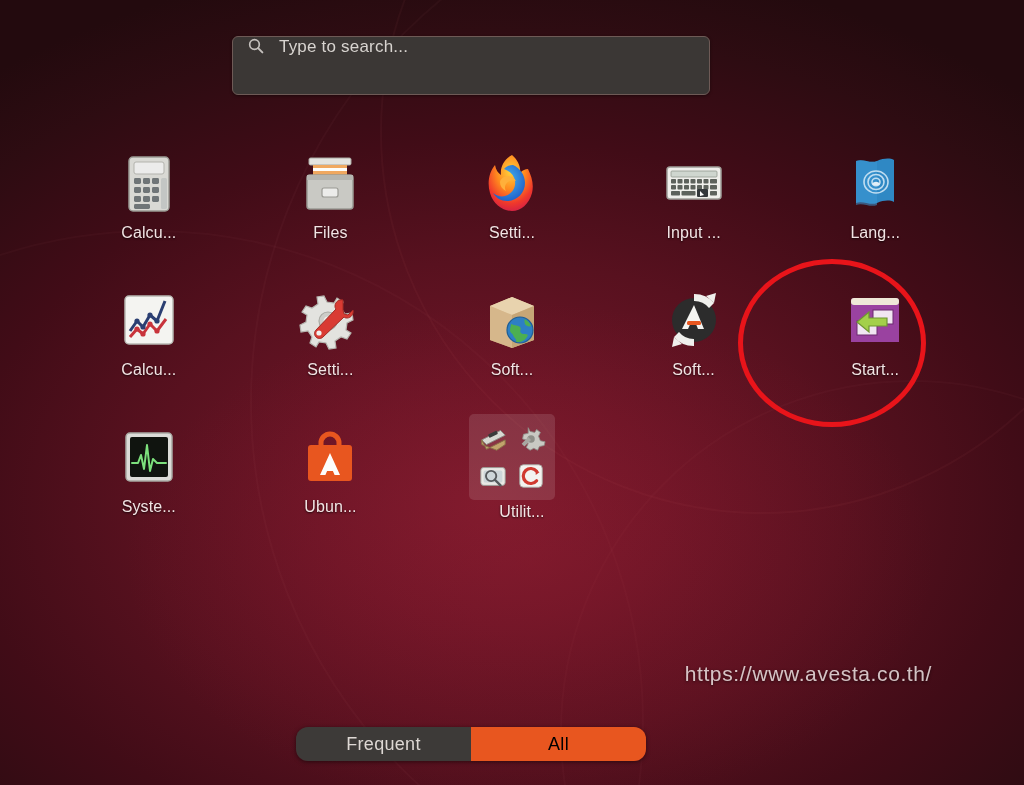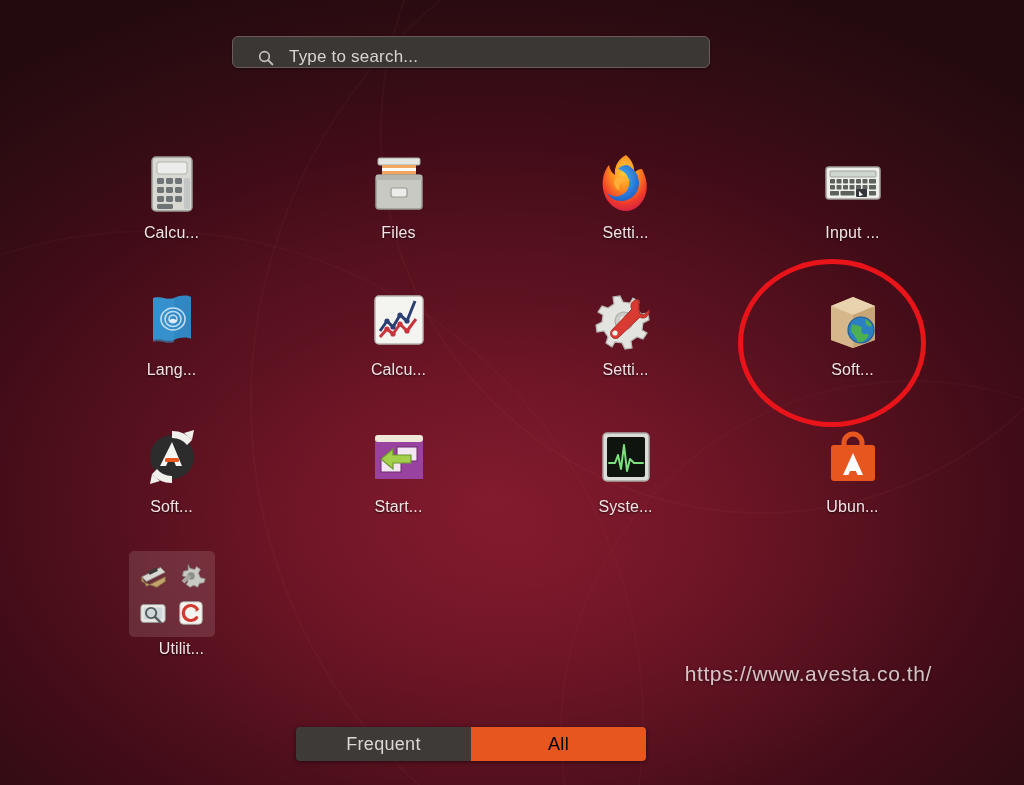--- a/index.html
+++ b/index.html
@@ -47,28 +47,28 @@
     background: radial-gradient(ellipse at center, rgba(160,30,52,0.28) 0%, rgba(160,30,52,0) 70%);
     pointer-events: none;
   }
 
   
   .search-wrap {
     position: absolute;
     left: 232px;
     top: 36px;
     width: 478px;
-    height: 32px;
+    height: 59px;
     box-sizing: border-box;
     background: #3b3735;
     border: 1px solid #6e5a56;
     border-radius: 6px;
     display: flex;
-    align-items: flex-end;
-    padding: 0 24px;
+    align-items: flex-start;
+    padding: 0 14px;
     box-shadow: 0 1px 3px rgba(0,0,0,0.45);
   }
   .search-icon {
     width: 18px; height: 18px;
     flex: 0 0 auto;
     margin-right: 14px;
     opacity: 0.88;
   }
   .search-placeholder {
     color: #d8d4d0;
@@ -77,21 +77,21 @@
     white-space: nowrap;
   }
 
   
   .app-grid {
     position: absolute;
     left: 58px;
     top: 145px;
     width: 908px;
     display: grid;
-    grid-template-columns: repeat(4, 1fr);
+    grid-template-columns: repeat(5, 1fr);
     grid-auto-rows: 137px;
   }
   .app-item {
     display: flex;
     flex-direction: column;
     align-items: center;
     justify-content: flex-start;
     padding-top: 6px;
   }
   .app-icon {
@@ -153,21 +153,21 @@
     text-shadow: 0 1px 3px rgba(0,0,0,0.55);
     white-space: nowrap;
   }
 
   
   .view-switcher {
     position: absolute;
     left: 296px;
     top: 727px;
     display: flex;
-    border-radius: 4px;
+    border-radius: 12px;
     overflow: hidden;
     box-shadow: 0 1px 4px rgba(0,0,0,0.5);
   }
   .switch-btn {
     width: 175px;
     height: 34px;
     display: flex;
     align-items: center;
     justify-content: center;
     font-size: 18px;

